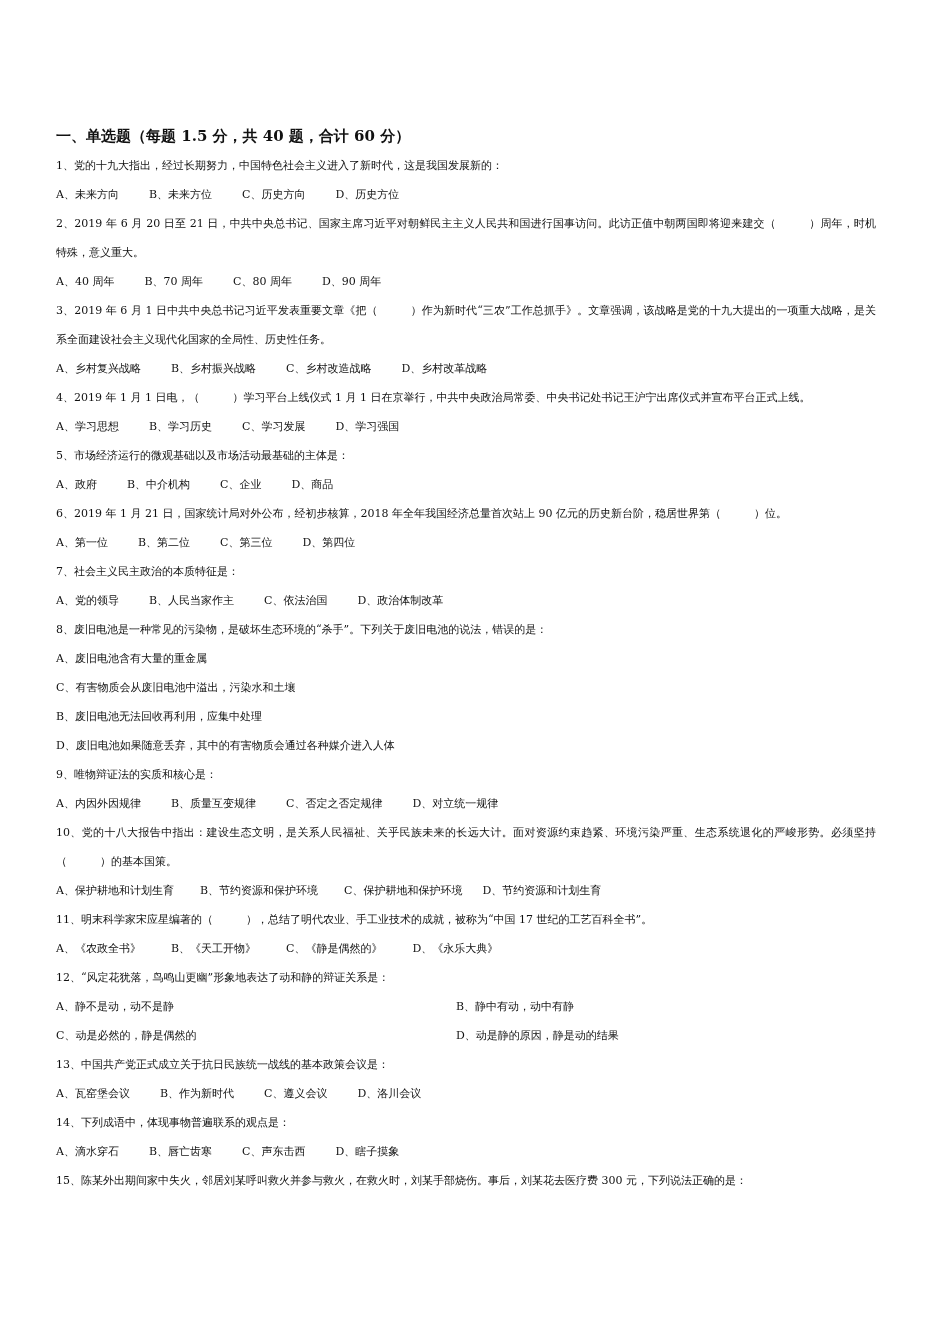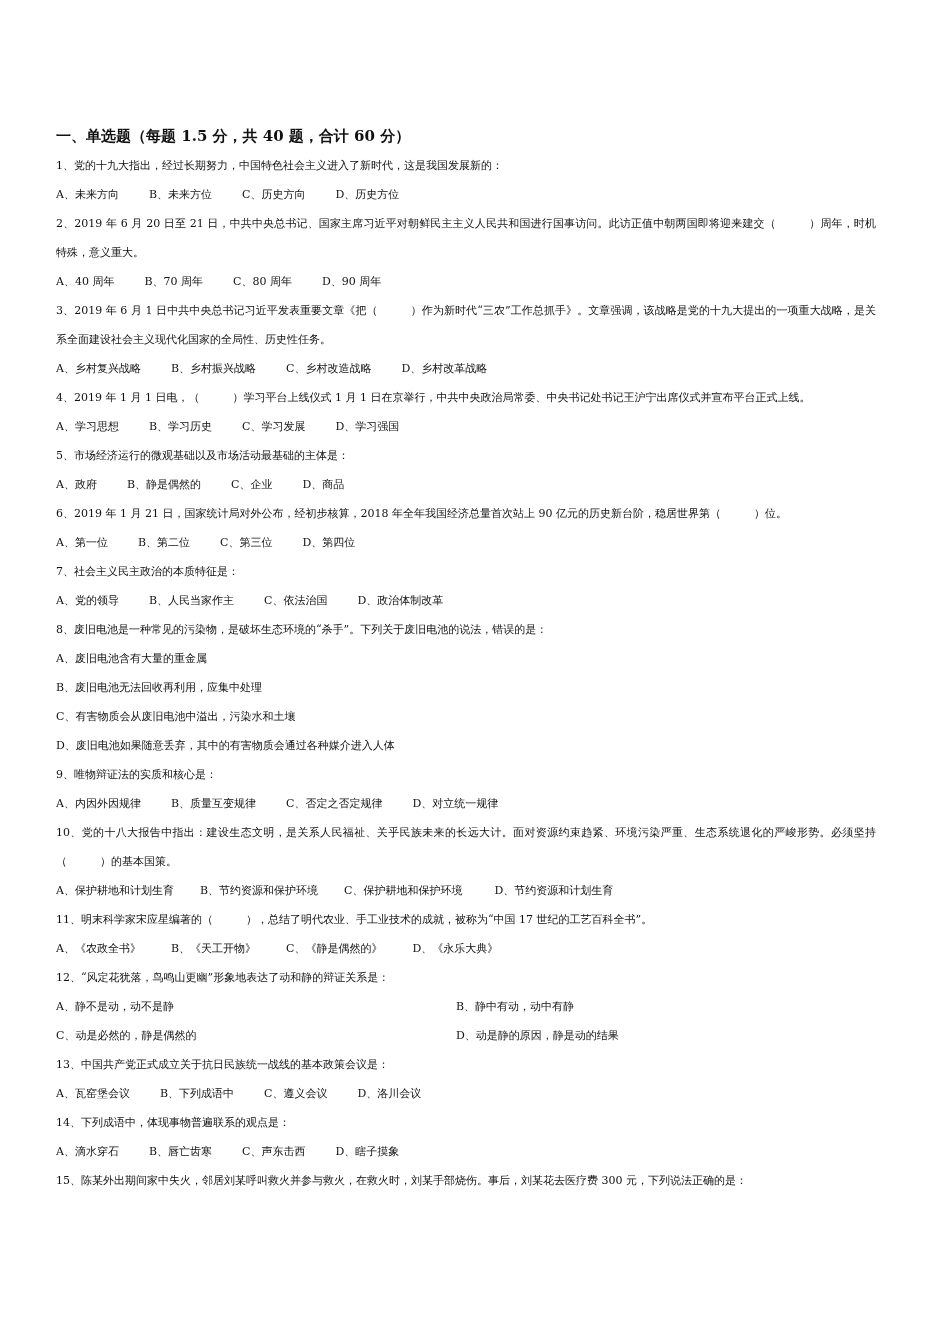--- a/index.html
+++ b/index.html
@@ -33,65 +33,65 @@
     <span class="opt">A、乡村复兴战略</span><span class="opt">B、乡村振兴战略</span><span class="opt">C、乡村改造战略</span><span class="opt">D、乡村改革战略</span>
   </div>
 
   <div class="line wrap">4、2019 年 1 月 1 日电，（　　　）学习平台上线仪式 1 月 1 日在京举行，中共中央政治局常委、中央书记处书记王沪宁出席仪式并宣布平台正式上线。</div>
   <div class="line">
     <span class="opt">A、学习思想</span><span class="opt">B、学习历史</span><span class="opt">C、学习发展</span><span class="opt">D、学习强国</span>
   </div>
 
   <div class="line">5、市场经济运行的微观基础以及市场活动最基础的主体是：</div>
   <div class="line">
-    <span class="opt">A、政府</span><span class="opt">B、静是偶然的</span><span class="opt">C、企业</span><span class="opt">D、商品</span>
+    <span class="opt">A、政府</span><span class="opt">B、中介机构</span><span class="opt">C、企业</span><span class="opt">D、商品</span>
   </div>
 
   <div class="line wrap">6、2019 年 1 月 21 日，国家统计局对外公布，经初步核算，2018 年全年我国经济总量首次站上 90 亿元的历史新台阶，稳居世界第（　　　）位。</div>
   <div class="line">
     <span class="opt">A、第一位</span><span class="opt">B、第二位</span><span class="opt">C、第三位</span><span class="opt">D、第四位</span>
   </div>
 
   <div class="line">7、社会主义民主政治的本质特征是：</div>
   <div class="line">
     <span class="opt">A、党的领导</span><span class="opt">B、人民当家作主</span><span class="opt">C、依法治国</span><span class="opt">D、政治体制改革</span>
   </div>
 
   <div class="line">8、废旧电池是一种常见的污染物，是破坏生态环境的“杀手”。下列关于废旧电池的说法，错误的是：</div>
   <div class="line">A、废旧电池含有大量的重金属</div>
+  <div class="line">C、有害物质会从废旧电池中溢出，污染水和土壤</div>
   <div class="line">B、废旧电池无法回收再利用，应集中处理</div>
-  <div class="line">C、有害物质会从废旧电池中溢出，污染水和土壤</div>
   <div class="line">D、废旧电池如果随意丢弃，其中的有害物质会通过各种媒介进入人体</div>
 
   <div class="line">9、唯物辩证法的实质和核心是：</div>
   <div class="line">
     <span class="opt">A、内因外因规律</span><span class="opt">B、质量互变规律</span><span class="opt">C、否定之否定规律</span><span class="opt">D、对立统一规律</span>
   </div>
 
   <div class="line wrap">10、党的十八大报告中指出：建设生态文明，是关系人民福祉、关乎民族未来的长远大计。面对资源约束趋紧、环境污染严重、生态系统退化的严峻形势。必须坚持（　　　）的基本国策。</div>
   <div class="line">
-    <span class="opt" style="margin-right:26px">A、保护耕地和计划生育</span><span class="opt" style="margin-right:26px">B、节约资源和保护环境</span><span class="opt" style="margin-right:32px">C、保护耕地和保护环境</span><span class="opt" style="margin-right:0">D、节约资源和计划生育</span>
+    <span class="opt" style="margin-right:26px">A、保护耕地和计划生育</span><span class="opt" style="margin-right:26px">B、节约资源和保护环境</span><span class="opt" style="margin-right:20px">C、保护耕地和保护环境</span><span class="opt" style="margin-right:0">D、节约资源和计划生育</span>
   </div>
 
   <div class="line wrap">11、明末科学家宋应星编著的（　　　），总结了明代农业、手工业技术的成就，被称为“中国 17 世纪的工艺百科全书”。</div>
   <div class="line">
     <span class="opt">A、《农政全书》</span><span class="opt">B、《天工开物》</span><span class="opt">C、《静是偶然的》</span><span class="opt">D、《永乐大典》</span>
   </div>
 
   <div class="line">12、“风定花犹落，鸟鸣山更幽”形象地表达了动和静的辩证关系是：</div>
   <div class="line opts-2col">
     <span class="opt">A、静不是动，动不是静</span><span class="opt">B、静中有动，动中有静</span>
   </div>
   <div class="line opts-2col">
     <span class="opt">C、动是必然的，静是偶然的</span><span class="opt">D、动是静的原因，静是动的结果</span>
   </div>
 
   <div class="line">13、中国共产党正式成立关于抗日民族统一战线的基本政策会议是：</div>
   <div class="line">
-    <span class="opt">A、瓦窑堡会议</span><span class="opt">B、下列成语中</span><span class="opt">C、遵义会议</span><span class="opt">D、洛川会议</span>
+    <span class="opt">A、瓦窑堡会议</span><span class="opt">B、作为新时代</span><span class="opt">C、遵义会议</span><span class="opt">D、洛川会议</span>
   </div>
 
   <div class="line">14、下列成语中，体现事物普遍联系的观点是：</div>
   <div class="line">
     <span class="opt">A、滴水穿石</span><span class="opt">B、唇亡齿寒</span><span class="opt">C、声东击西</span><span class="opt">D、瞎子摸象</span>
   </div>
 
   <div class="line wrap">15、陈某外出期间家中失火，邻居刘某呼叫救火并参与救火，在救火时，刘某手部烧伤。事后，刘某花去医疗费 300 元，下列说法正确的是：</div>
 </div>
 

